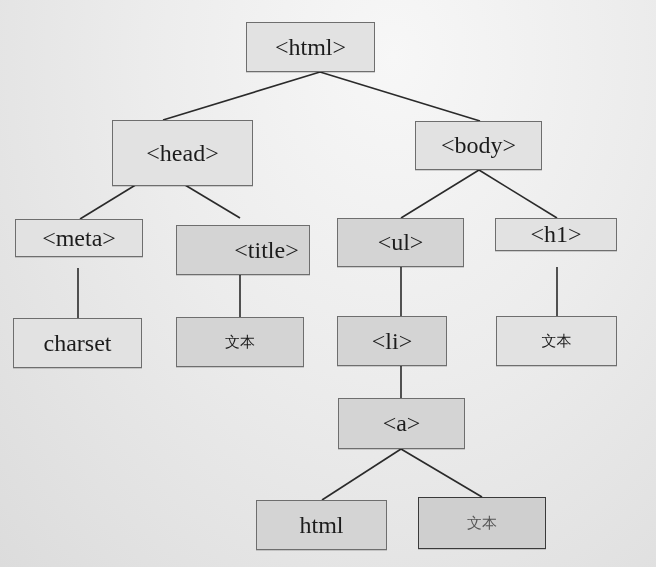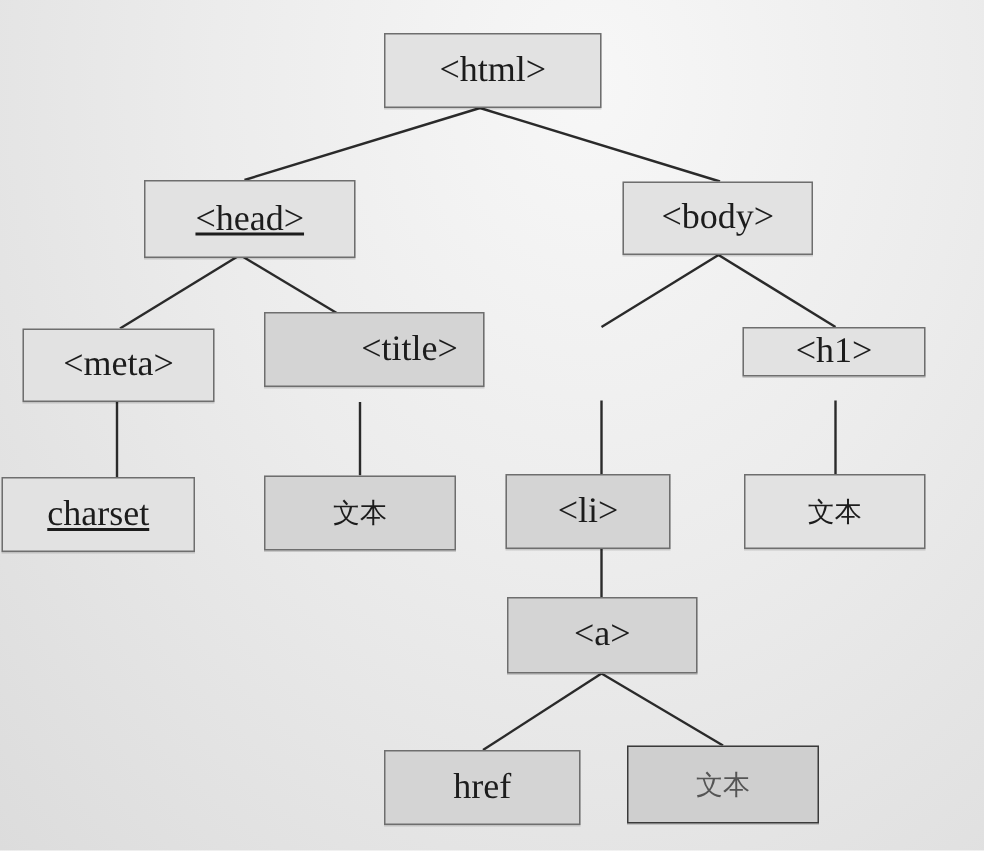--- a/index.html
+++ b/index.html
@@ -15,21 +15,21 @@
       position: absolute;
       box-sizing: border-box;
       border: 1.4px solid #6e6e6e;
       background: #e2e2e2;
       display: flex; align-items: center; justify-content: center;
       color: #1c1c1c;
       font-size: 24px;
       box-shadow: 0 1px 0 rgba(0,0,0,0.15);
     }
     .node.dark { background: #d4d4d4; }
-    .node.cjk { font-family: Liberation Sans, sans-serif; font-size: 18px; }
+    .node.cjk { font-family: Liberation Sans, sans-serif; font-size: 15px; }
     .node.faint { color: #555; background: #cfcfcf; border-color: #3a3a3a; }
   </style>
 </head>
 <body>
 
 <div id="canvas">
   <svg class="edges" viewBox="0 0 656 567">
     <line x1="320" y1="72" x2="163" y2="120"></line>
     <line x1="320" y1="72" x2="480" y2="121"></line>
     <line x1="160" y1="170" x2="80" y2="219"></line>
@@ -38,57 +38,60 @@
     <line x1="479" y1="170" x2="557" y2="218"></line>
     <line x1="78" y1="268" x2="78" y2="318"></line>
     <line x1="240" y1="268" x2="240" y2="317"></line>
     <line x1="401" y1="267" x2="401" y2="316"></line>
     <line x1="557" y1="267" x2="557" y2="316"></line>
     <line x1="401" y1="366" x2="401" y2="398"></line>
     <line x1="401" y1="449" x2="322" y2="500"></line>
     <line x1="401" y1="449" x2="482" y2="497"></line>
   </svg>
 
-  <div class="node" style="left:256px; top:22px; width:145px; height:50px;">
+  <div class="node" style="left:246px; top:22px; width:129px; height:50px;">
     <span>&lt;html&gt;</span>
   </div>
 
-  <div class="node" style="left:96px; top:120px; width:141px; height:52px;text-decoration:underline;">
+  <div class="node" style="left:112px; top:120px; width:141px; height:66px;">
     <span>&lt;head&gt;</span>
   </div>
   <div class="node" style="left:415px; top:121px; width:127px; height:49px;justify-content:center;">
     <span>&lt;body&gt;</span>
   </div>
 
-  <div class="node" style="left:15px; top:219px; width:128px; height:49px;">
+  <div class="node" style="left:15px; top:219px; width:128px; height:38px;">
     <span>&lt;meta&gt;</span>
   </div>
-  <div class="node dark" style="left:176px; top:208px; width:147px; height:50px;padding-left:47px;">
+  <div class="node dark" style="left:176px; top:225px; width:134px; height:50px;padding-left:47px;">
     <span>&lt;title&gt;</span>
+  </div>
+  <div class="node dark" style="left:337px; top:218px; width:127px; height:49px;">
+    <span>&lt;ul&gt;</span>
   </div>
   <div class="node" style="left:495px; top:218px; width:122px; height:33px;">
     <span>&lt;h1&gt;</span>
   </div>
 
-  <div class="node" style="left:1px; top:318px; width:129px; height:50px;text-decoration:underline;">
+  <div class="node" style="left:13px; top:318px; width:129px; height:50px;">
     <span>charset</span>
   </div>
   <div class="node dark cjk" style="left:176px; top:317px; width:128px; height:50px;">
     <span>文本</span>
   </div>
   <div class="node dark" style="left:337px; top:316px; width:110px; height:50px;">
     <span>&lt;li&gt;</span>
   </div>
   <div class="node cjk" style="left:496px; top:316px; width:121px; height:50px;">
     <span>文本</span>
   </div>
 
   <div class="node dark" style="left:338px; top:398px; width:127px; height:51px;">
     <span>&lt;a&gt;</span>
   </div>
 
   <div class="node dark" style="left:256px; top:500px; width:131px; height:50px;">
-    <span>href</span>
+    <span>html</span>
   </div>
   <div class="node cjk faint" style="left:418px; top:497px; width:128px; height:52px;">
     <span>文本</span>
   </div>
 </div>
 
 </body></html>

